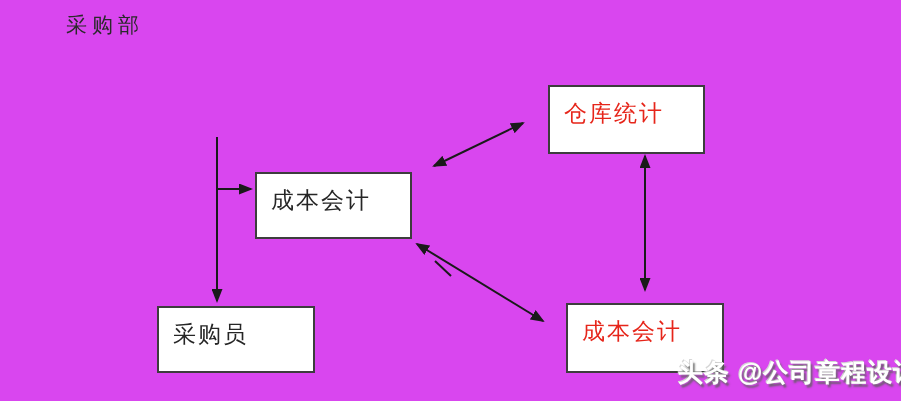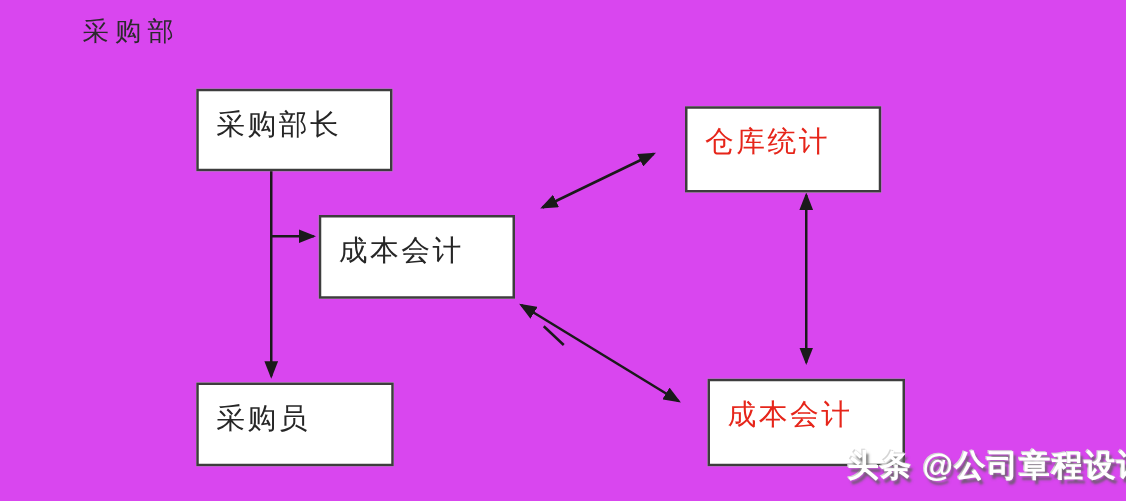--- a/index.html
+++ b/index.html
@@ -64,23 +64,20 @@
     white-space: nowrap;
   }
 </style>
 </head>
 <body>
 
 <div class="canvas">
 
   <div class="diagram-title">采购部</div>
 
-  <div class="node node-director">
-    <span class="node-label">采购部长</span>
-  </div>
 
   <div class="node node-assistant">
     <span class="node-label">成本会计</span>
   </div>
 
   <div class="node node-buyer">
     <span class="node-label">采购员</span>
   </div>
 
   <div class="node node-warehouse">

